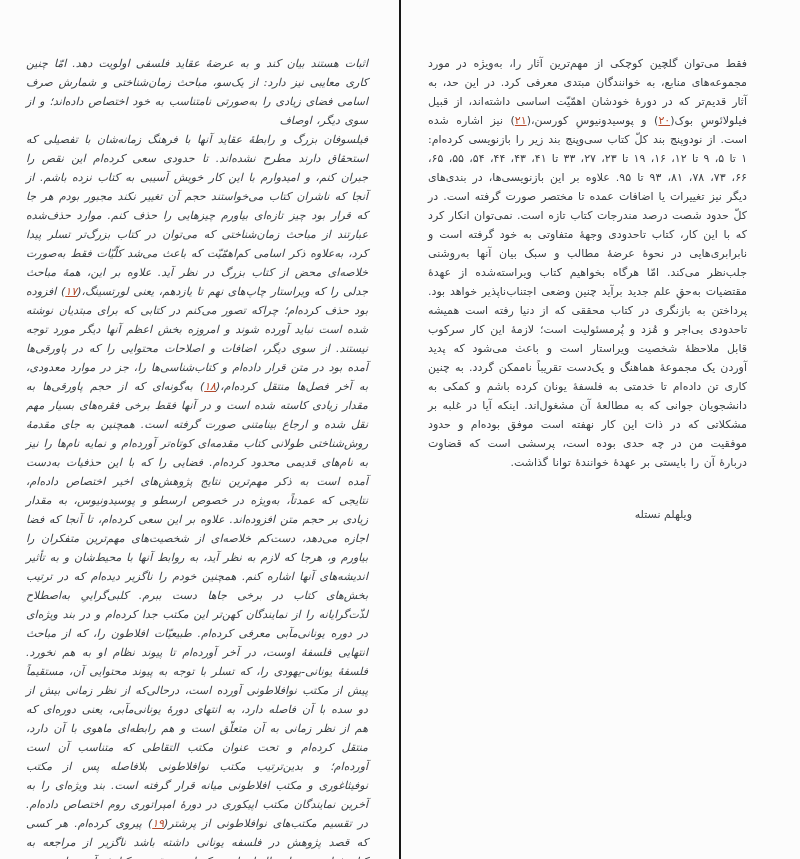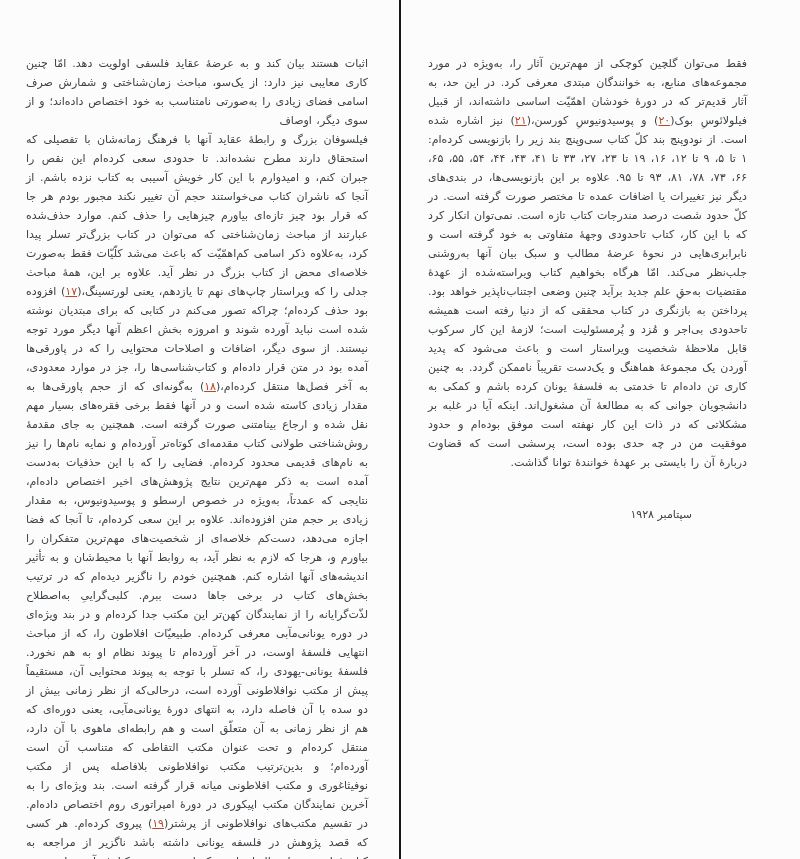--- a/index.html
+++ b/index.html
@@ -25,21 +25,21 @@
     width: 2px;
     height: 100%;
     background: #181818;
   }
   .page {
     position: absolute;
     top: 0;
     height: 859px;
     overflow: hidden;
   }
-  .page-left  { left: 0;     width: 399px; padding: 54px 31px 0 26px; }
+  .page-left  { left: 0;     width: 399px; padding: 54px 31px 0 26px; font-style: italic; }
   .page-right { left: 401px; width: 368px; padding: 54px 22px 0 27px; }
   .para {
     margin: 0;
     font-size: 11px;
     line-height: 19px;
     text-align: justify;
     word-spacing: 1px;
   }
   .footnote-link {
     color: #b5492b;
@@ -70,17 +70,17 @@
   </section>
 
   <div class="divider"></div>
 
   <section class="page page-right">
     <div class="page-text">
         <p class="para">فقط می‌توان گلچین کوچکی از مهم‌ترین آثار را، به‌ویژه در مورد مجموعه‌های منابع، به خوانندگان مبتدی معرفی کرد. در این حد، به آثار قدیم‌تر که در دورهٔ خودشان اهمّیّت اساسی داشته‌اند، از قبیل فیلولائوسِ بوک(<a class="footnote-link">۲۰</a>) و پوسیدونیوسِ کورسن،(<a class="footnote-link">۲۱</a>) نیز اشاره شده است. از نودوپنج بند کلّ کتاب سی‌وپنج بند زیر را بازنویسی کرده‌ام: ۱ تا ۵، ۹ تا ۱۲، ۱۶، ۱۹ تا ۲۳، ۲۷، ۳۳ تا ۴۱، ۴۳، ۴۴، ۵۴، ۵۵، ۶۵، ۶۶، ۷۳، ۷۸، ۸۱، ۹۳ تا ۹۵. علاوه بر این بازنویسی‌ها، در بندی‌های دیگر نیز تغییرات یا اضافات عمده تا مختصر صورت گرفته است. در کلّ حدود شصت درصد مندرجات کتاب تازه است. نمی‌توان انکار کرد که با این کار، کتاب تاحدودی وجههٔ متفاوتی به خود گرفته است و نابرابری‌هایی در نحوهٔ عرضهٔ مطالب و سبک بیان آنها به‌روشنی جلب‌نظر می‌کند. امّا هرگاه بخواهیم کتاب ویراسته‌شده از عهدهٔ مقتضیات به‌حقِ علم جدید برآید چنین وضعی اجتناب‌ناپذیر خواهد بود. پرداختن به بازنگری در کتاب محققی که از دنیا رفته است همیشه تاحدودی بی‌اجر و مُزد و پُرمسئولیت است؛ لازمهٔ این کار سرکوب قابل ملاحظهٔ شخصیت ویراستار است و باعث می‌شود که پدید آوردن یک مجموعهٔ هماهنگ و یک‌دست تقریباً ناممکن گردد. به چنین کاری تن داده‌ام تا خدمتی به فلسفهٔ یونان کرده باشم و کمکی به دانشجویان جوانی که به مطالعهٔ آن مشغول‌اند. اینکه آیا در غلبه بر مشکلاتی که در ذات این کار نهفته است موفق بوده‌ام و حدود موفقیت من در چه حدی بوده است، پرسشی است که قضاوت دربارهٔ آن را بایستی بر عهدهٔ خوانندهٔ توانا گذاشت.</p>
       </div>
 
     <div class="signature">
-      <div class="sig-line sig-date">سپتامبر ۱۹۲۸</div>
+      <div class="sig-line">ویلهلم نستله</div>
     </div>
   </section>
 
 </div>
 
 </body></html>

